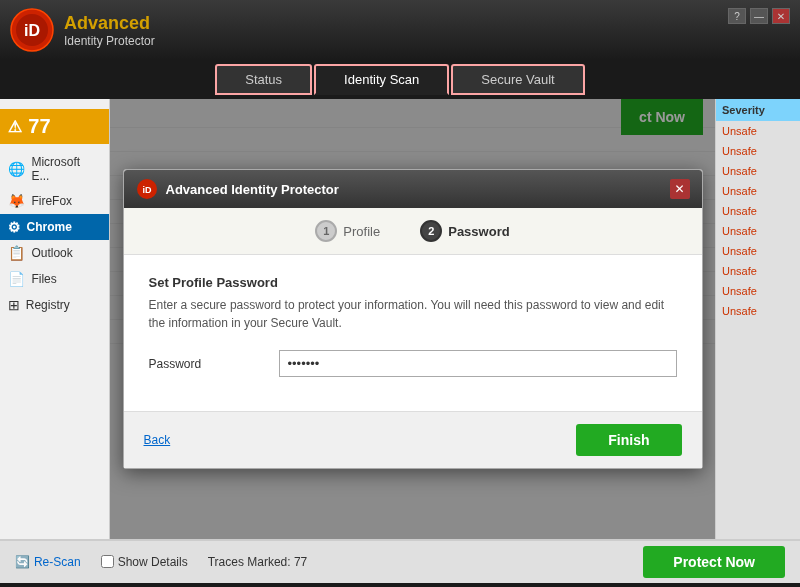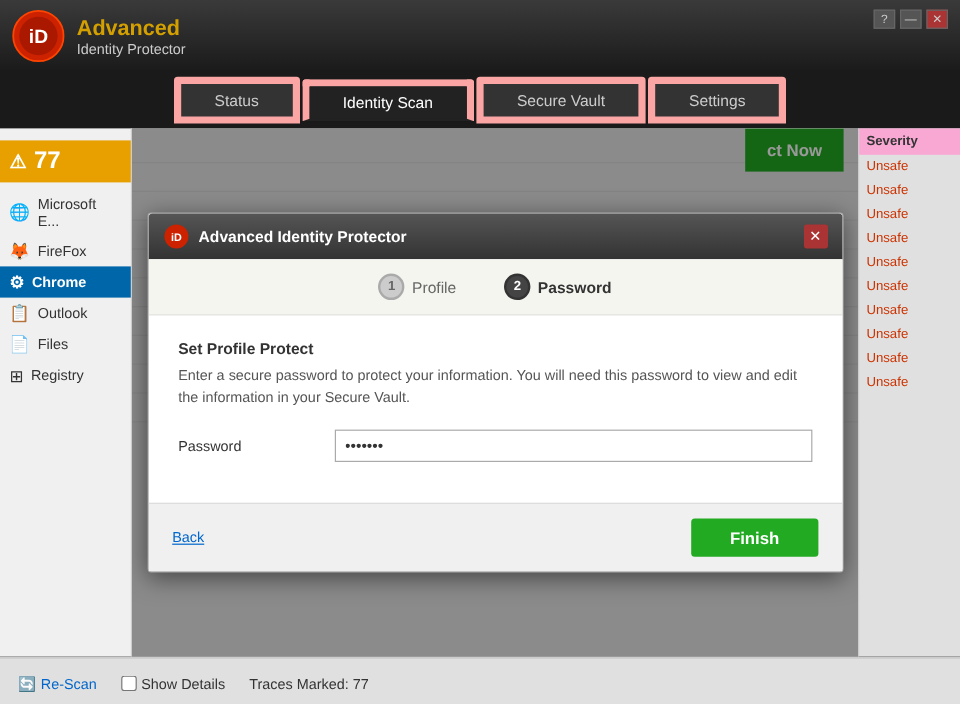--- a/index.html
+++ b/index.html
@@ -66,21 +66,21 @@
       align-items: center;
       justify-content: center;
       gap: 2px;
       padding: 4px 0;
     }
     .nav-tab {
       padding: 6px 28px;
       font-size: 13px;
       color: #cccccc;
       background: #333;
-      border: 6px solid #fca5a5;
+      border: 2px solid #fca5a5;
       cursor: pointer;
       border-radius: 3px 3px 0 0;
     }
     .nav-tab.active {
       background: #222;
       color: white;
       border-bottom: 2px solid #222;
     }
 
     
@@ -146,21 +146,21 @@
 
     
     .severity-col {
       width: 85px;
       background: #e0e0e0;
       border-left: 1px solid #ccc;
       display: flex;
       flex-direction: column;
     }
     .severity-header {
-      background: #f9a8d4;
+      background: #7dd3fc;
       padding: 5px 6px;
       font-size: 11px;
       font-weight: bold;
       color: #333;
       display: flex;
       justify-content: space-between;
       align-items: center;
       gap: 36px;
     }
     .severity-item {
@@ -423,21 +423,20 @@
     <div class="title-bar-btn">?</div>
     <div class="title-bar-btn">—</div>
     <div class="title-bar-btn close">✕</div>
   </div>
 </div>
 
 <div class="nav-tabs">
   <div class="nav-tab">Status</div>
   <div class="nav-tab active">Identity Scan</div>
   <div class="nav-tab">Secure Vault</div>
-  <div class="nav-tab">Settings</div>
 </div>
 
 <div class="main-content">
 
   <div class="sidebar">
     <div class="sidebar-header">
       <span class="warning-icon">⚠</span>
       <span class="sidebar-count">77</span>
     </div>
     <div class="sidebar-item">
@@ -500,21 +499,21 @@
             <div class="step-num inactive">1</div>
             <span>Profile</span>
           </div>
           <div class="step active">
             <div class="step-num active-num">2</div>
             <span>Password</span>
           </div>
         </div>
 
         <div class="modal-body">
-          <div class="modal-section-title">Set Profile Protect</div>
+          <div class="modal-section-title">Set Profile Password</div>
           <div class="modal-section-desc">Enter a secure password to protect your information. You will need this password to view and edit the information in your Secure Vault.</div>
 
           <div class="form-row">
             <label class="form-label">Password</label>
             <input class="form-input" type="password" value="*******" style="">
           </div>
         </div>
 
         <div class="modal-footer">
           <button class="back-link">Back</button>
@@ -550,18 +549,19 @@
     <span>Re-Scan</span>
   </a>
   <div class="show-details">
     <input type="checkbox" style="">
     <span>Show Details</span>
   </div>
   <div class="traces-info">
     <span>Traces Marked:</span>
     <span>77</span>
   </div>
+  <button class="protect-now-btn">Protect Now</button>
 </div>
 
 <div class="version-bar">
   
   
 </div>
 
 </body></html>

